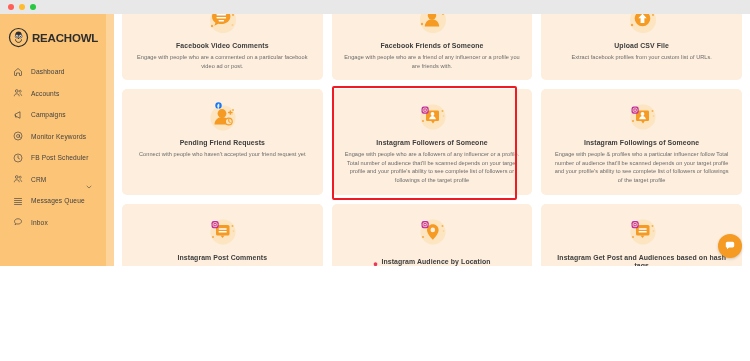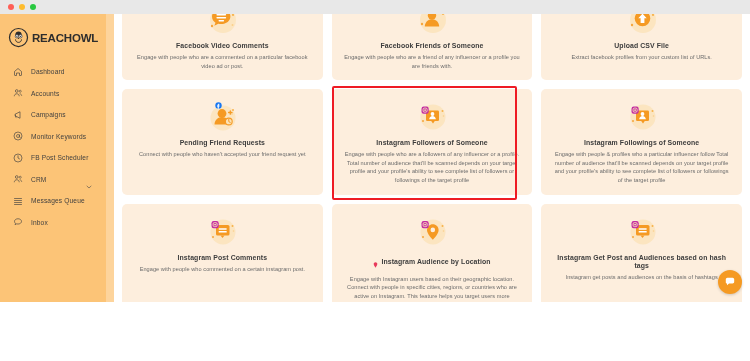--- a/index.html
+++ b/index.html
@@ -4,21 +4,21 @@
 <style>
   * { box-sizing: border-box; margin:0; padding:0; }
   html,body { width:750px; height:361px; overflow:hidden; }
   body {
     font-family: "Liberation Sans", sans-serif;
     background:#ffffff;
     color:#4a4a4a;
   }
 
   
-  #app { position:relative; width:750px; height:302px; overflow:hidden; background:#ffffff; }
+  #app { position:relative; width:750px; height:266px; overflow:hidden; background:#ffffff; }
   .titlebar {
     position:absolute; top:0; left:0; width:750px; height:14px;
     background:#e8e8e8;
   }
   .traffic { position:absolute; top:4px; left:8px; display:flex; gap:5px; }
   .dot { width:6px; height:6px; border-radius:50%; }
   .dot.red{background:#ff5f57;} .dot.yellow{background:#febc2e;} .dot.green{background:#28c840;}
 
   
   .sidebar {

